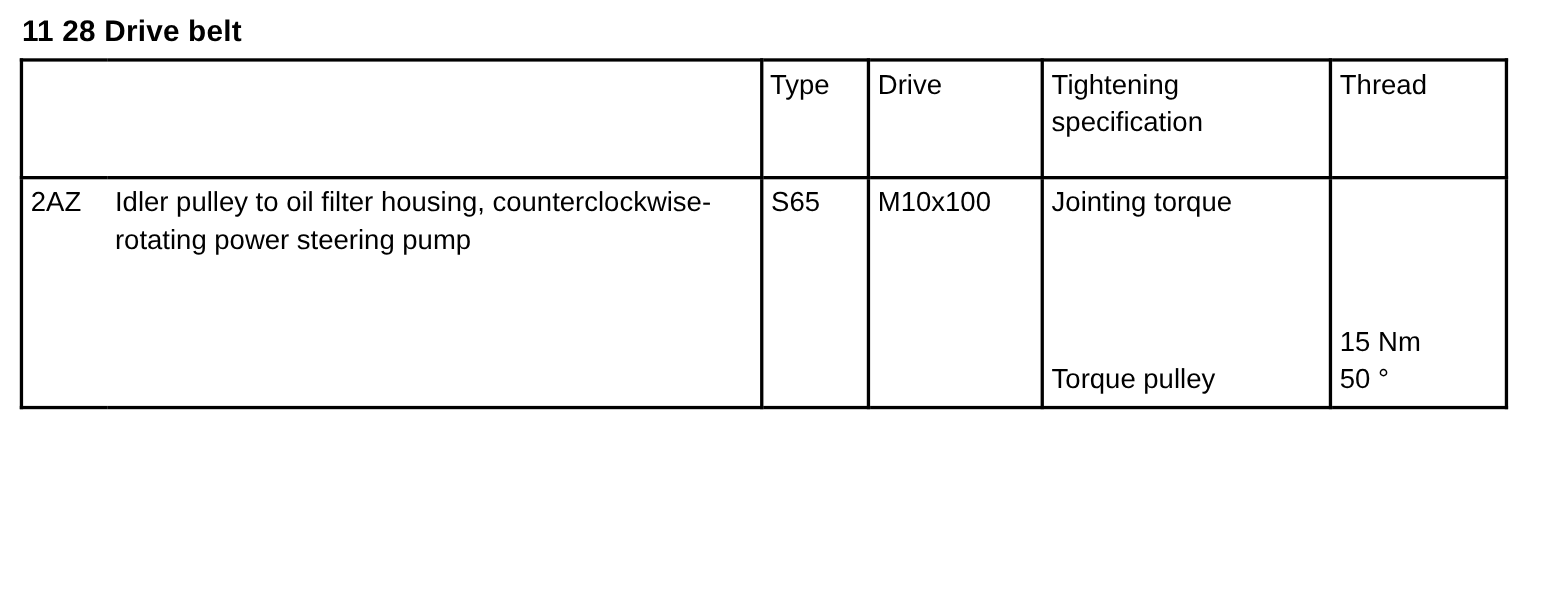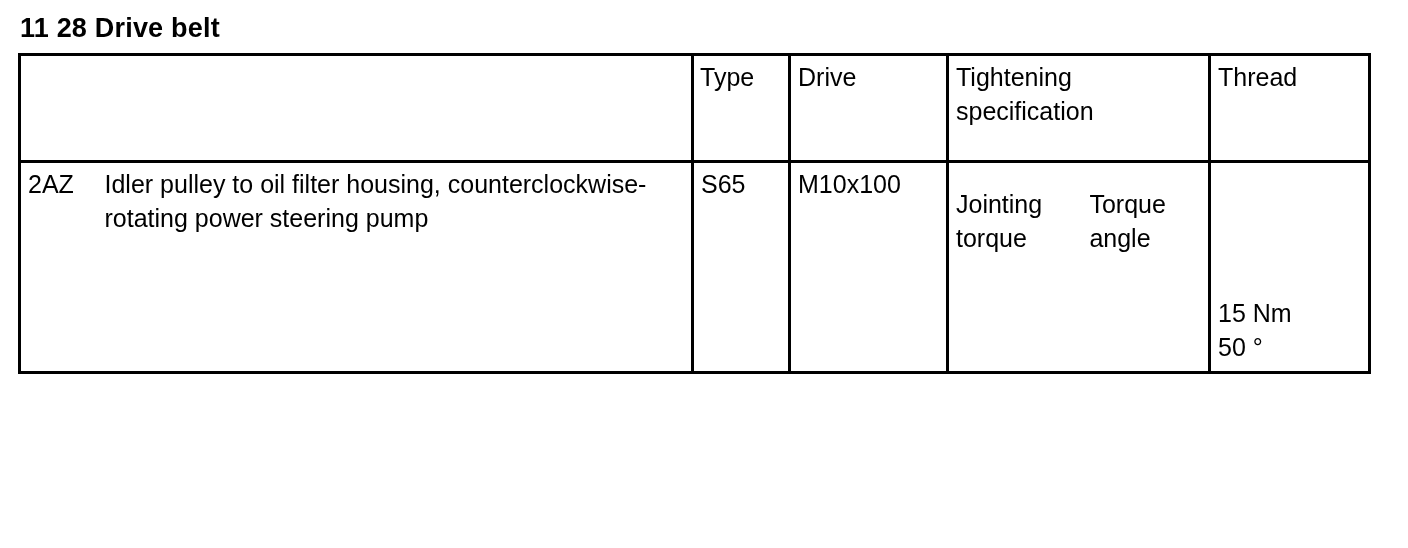--- a/index.html
+++ b/index.html
@@ -71,25 +71,24 @@
   }
   .cell-desc {
     padding-left: 14px;
   }
   .cell-type { padding-left: 6px; white-space: nowrap; }
   .cell-thread { padding-left: 6px; white-space: nowrap; }
   .cell-meas { padding-left: 6px; white-space: nowrap; }
   .cell-tight { padding-left: 24px; }
   .tight-stack {
     display: flex;
-    flex-direction: row;
+    flex-direction: column;
     justify-content: space-between;
     height: 100%;
     min-height: 178px;
-    margin-top: 20px;
   }
   .meas-stack {
     display: flex;
     flex-direction: column;
     justify-content: flex-end;
     height: 100%;
     min-height: 178px;
   }
 </style>
 </head>
@@ -120,21 +119,21 @@
     </thead>
     <tbody>
       <tr class="row-2">
         <td class="cell-code no-right-border">2AZ</td>
         <td class="cell-desc no-left-border">Idler pulley to oil filter housing, counterclockwise-rotating power steering pump</td>
         <td class="cell-type">S65</td>
         <td class="cell-thread">M10x100</td>
         <td class="cell-tight">
           <div class="tight-stack">
             <div>Jointing torque</div>
-            <div>Torque angle</div>
+            <div>Torque pulley</div>
           </div>
         </td>
         <td class="cell-meas">
           <div class="meas-stack">
             <div>15 Nm</div>
             <div>50 °</div>
           </div>
         </td>
       </tr>
     </tbody>

